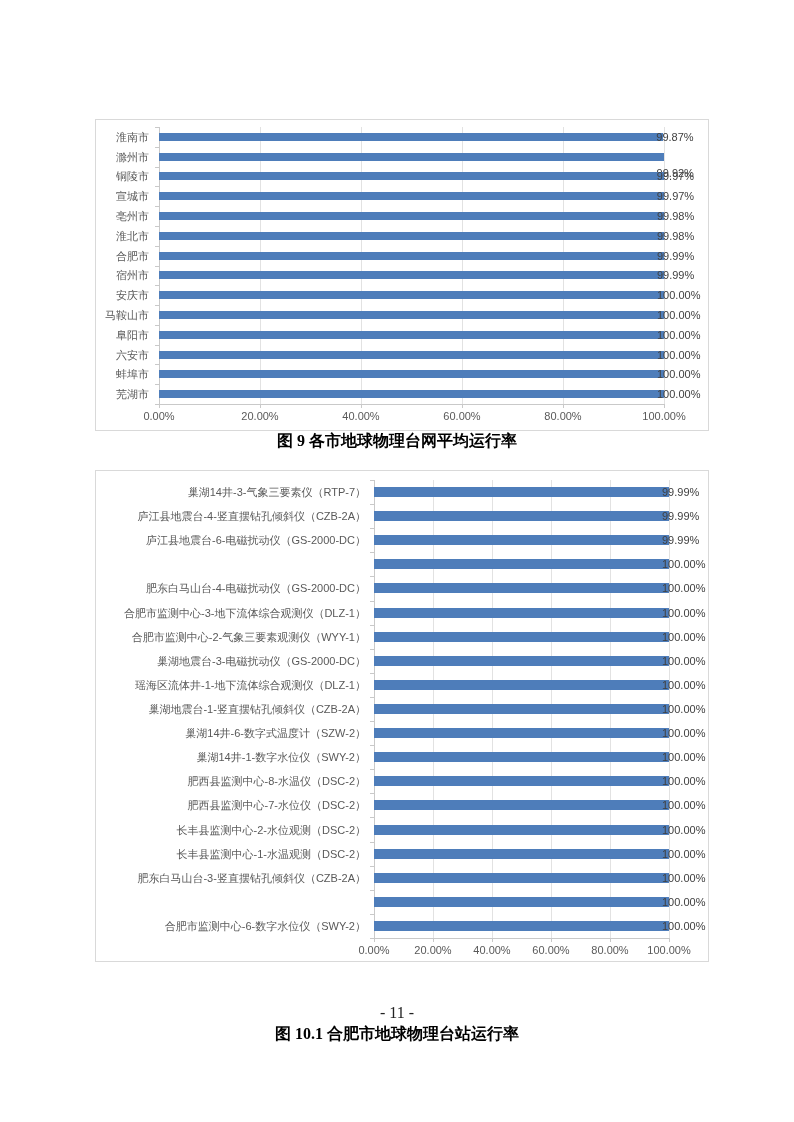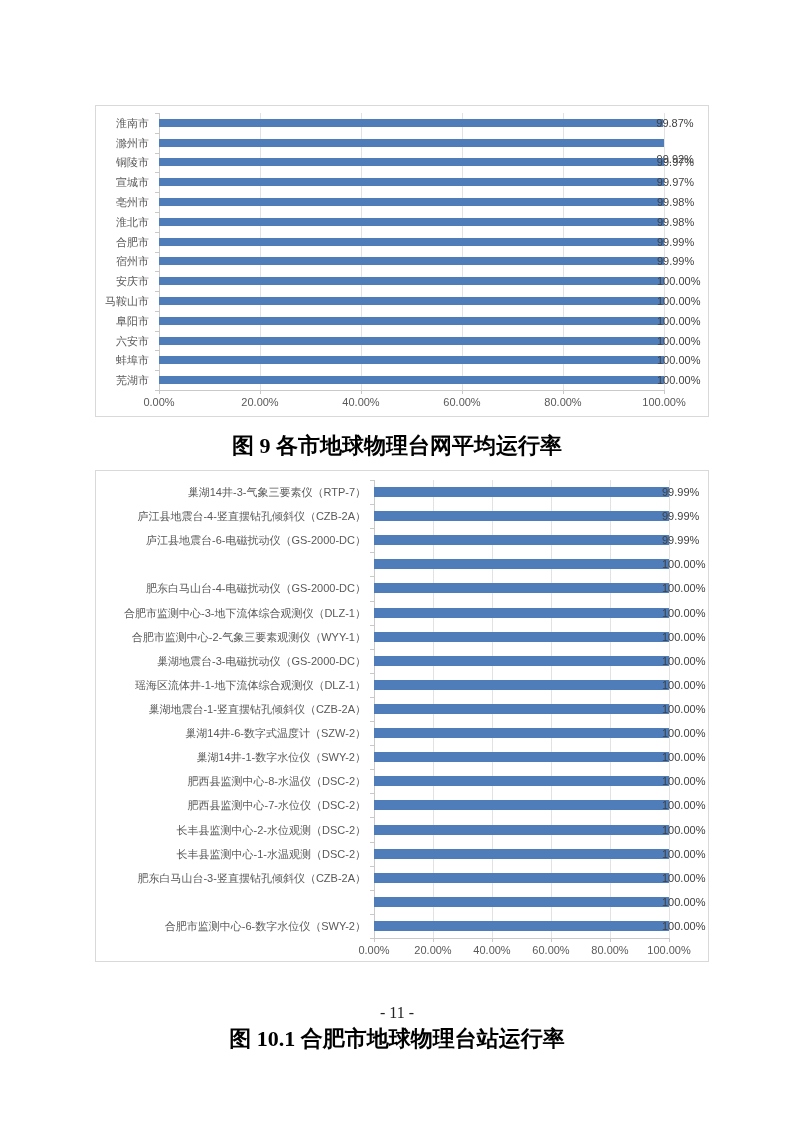--- a/index.html
+++ b/index.html
@@ -10,21 +10,21 @@
     background:#ffffff;
     font-family:"Liberation Sans",sans-serif;
     overflow:hidden;
   }
   .chart-box{
     position:absolute;
     background:#ffffff;
     border:1px solid #d9d9d9;
     box-sizing:border-box;
   }
-  #chart1{left:95px;top:105px;width:614px;height:312px;}
+  #chart1{left:95px;top:119px;width:614px;height:312px;}
   #chart2{left:95px;top:470px;width:614px;height:492px;}
   .gridline{position:absolute;width:1px;background:#e2e2e2;}
   .vaxis{position:absolute;width:1px;background:#c9c9c9;}
   .haxis{position:absolute;height:1px;background:#c9c9c9;}
   .tick-v{position:absolute;width:1px;height:4px;background:#c9c9c9;}
   .tick-h{position:absolute;width:4px;height:1px;background:#c9c9c9;}
   .bar{position:absolute;height:8px;background:#4e7dba;}
   .cat-label{
     position:absolute;left:0;
     color:#595959;font-size:11px;line-height:14px;
@@ -36,21 +36,21 @@
   }
   .x-label{
     position:absolute;
     color:#595959;font-size:11px;line-height:14px;white-space:nowrap;
     transform:translateX(-50%);
   }
   .fig-caption{
     position:absolute;left:0;width:100%;
     text-align:center;
     font-family:"Liberation Serif",serif;
-    font-weight:bold;font-size:22px;color:#000000;
+    font-weight:bold;font-size:16px;color:#000000;
   }
   #caption1{top:431px;}
   #caption2{top:1024px;}
   .page-num{
     position:absolute;left:0;top:1004px;width:100%;
     text-align:center;
     font-family:"Liberation Serif",serif;
     font-size:16px;color:#222222;
   }
 </style>

